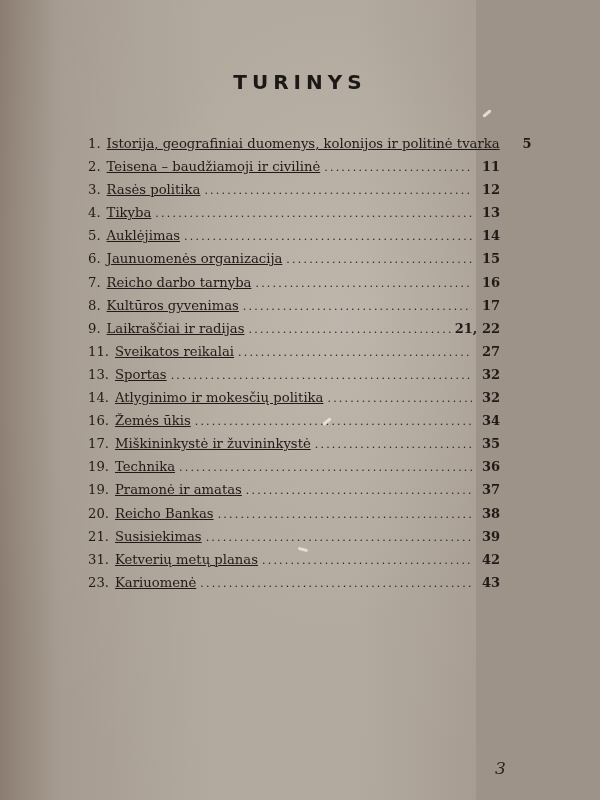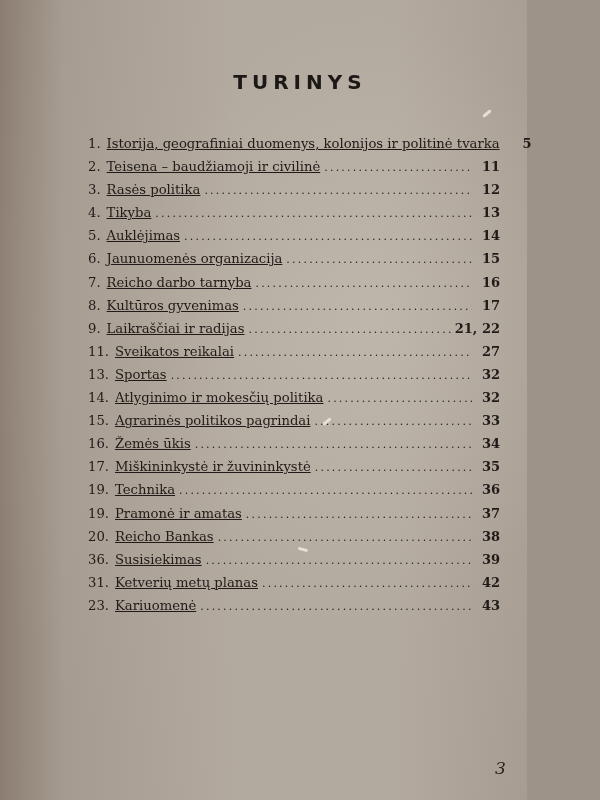--- a/index.html
+++ b/index.html
@@ -8,21 +8,21 @@
     }
     body {
       width: 600px;
       height: 800px;
       overflow: hidden;
       background: #9e9389;
       font-family: "DejaVu Serif", serif;
     }
     .page {
       position: relative;
-      width: 527px;
+      width: 476px;
       height: 800px;
       background:
         radial-gradient(ellipse at 70% 40%, rgba(200,192,182,0.55) 0%, rgba(180,171,160,0.25) 45%, rgba(140,128,116,0.0) 80%),
         linear-gradient(90deg, #8c7d71 0%, #a59b90 12%, #b3aa9f 45%, #b2a99f 75%, #a69c92 100%);
       color: #1e1a17;
     }
     .title {
       position: absolute;
       top: 70px;
       left: 0;
@@ -172,26 +172,20 @@
         <span class="toc-dots"></span>
         <span class="toc-page">32</span>
       </li>
     <li class="toc-row">
         <span class="toc-num">14.</span>
         <span class="toc-text">Atlyginimo ir mokesčių politika</span>
         <span class="toc-dots"></span>
         <span class="toc-page">32</span>
       </li>
     <li class="toc-row">
-        <span class="toc-num">15.</span>
-        <span class="toc-text">Agrarinės politikos pagrindai</span>
-        <span class="toc-dots"></span>
-        <span class="toc-page">33</span>
-      </li>
-    <li class="toc-row">
         <span class="toc-num">16.</span>
         <span class="toc-text">Žemės ūkis</span>
         <span class="toc-dots"></span>
         <span class="toc-page">34</span>
       </li>
     <li class="toc-row">
         <span class="toc-num">17.</span>
         <span class="toc-text">Miškininkystė ir žuvininkystė</span>
         <span class="toc-dots"></span>
         <span class="toc-page">35</span>
@@ -208,21 +202,21 @@
         <span class="toc-dots"></span>
         <span class="toc-page">37</span>
       </li>
     <li class="toc-row">
         <span class="toc-num">20.</span>
         <span class="toc-text">Reicho Bankas</span>
         <span class="toc-dots"></span>
         <span class="toc-page">38</span>
       </li>
     <li class="toc-row">
-        <span class="toc-num">36.</span>
+        <span class="toc-num">21.</span>
         <span class="toc-text">Susisiekimas</span>
         <span class="toc-dots"></span>
         <span class="toc-page">39</span>
       </li>
     <li class="toc-row">
         <span class="toc-num">31.</span>
         <span class="toc-text">Ketverių metų planas</span>
         <span class="toc-dots"></span>
         <span class="toc-page">42</span>
       </li>

